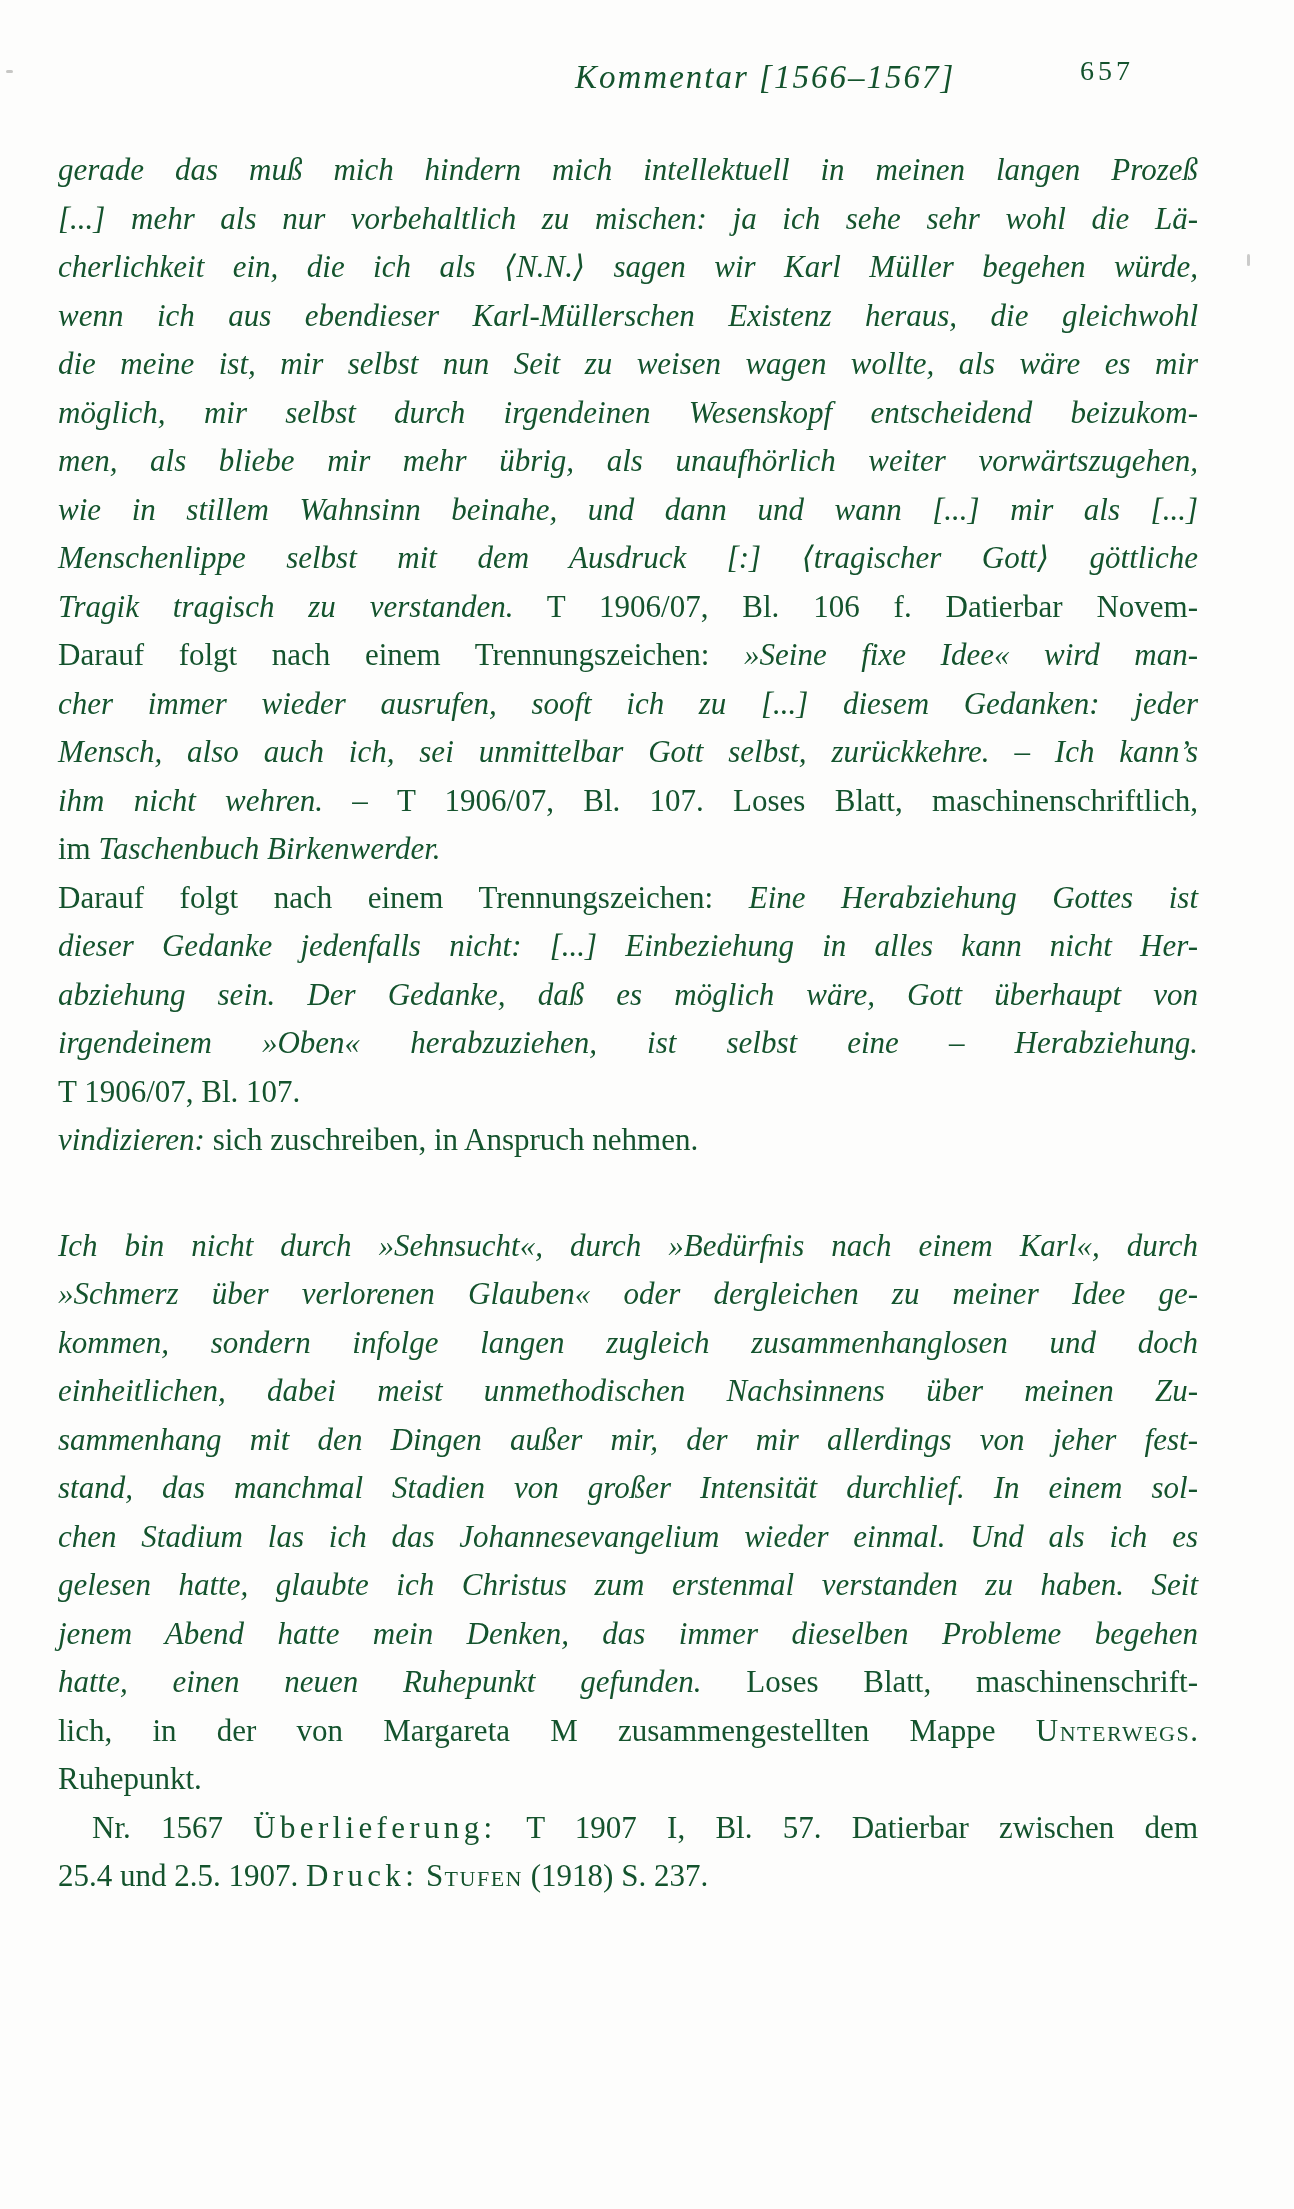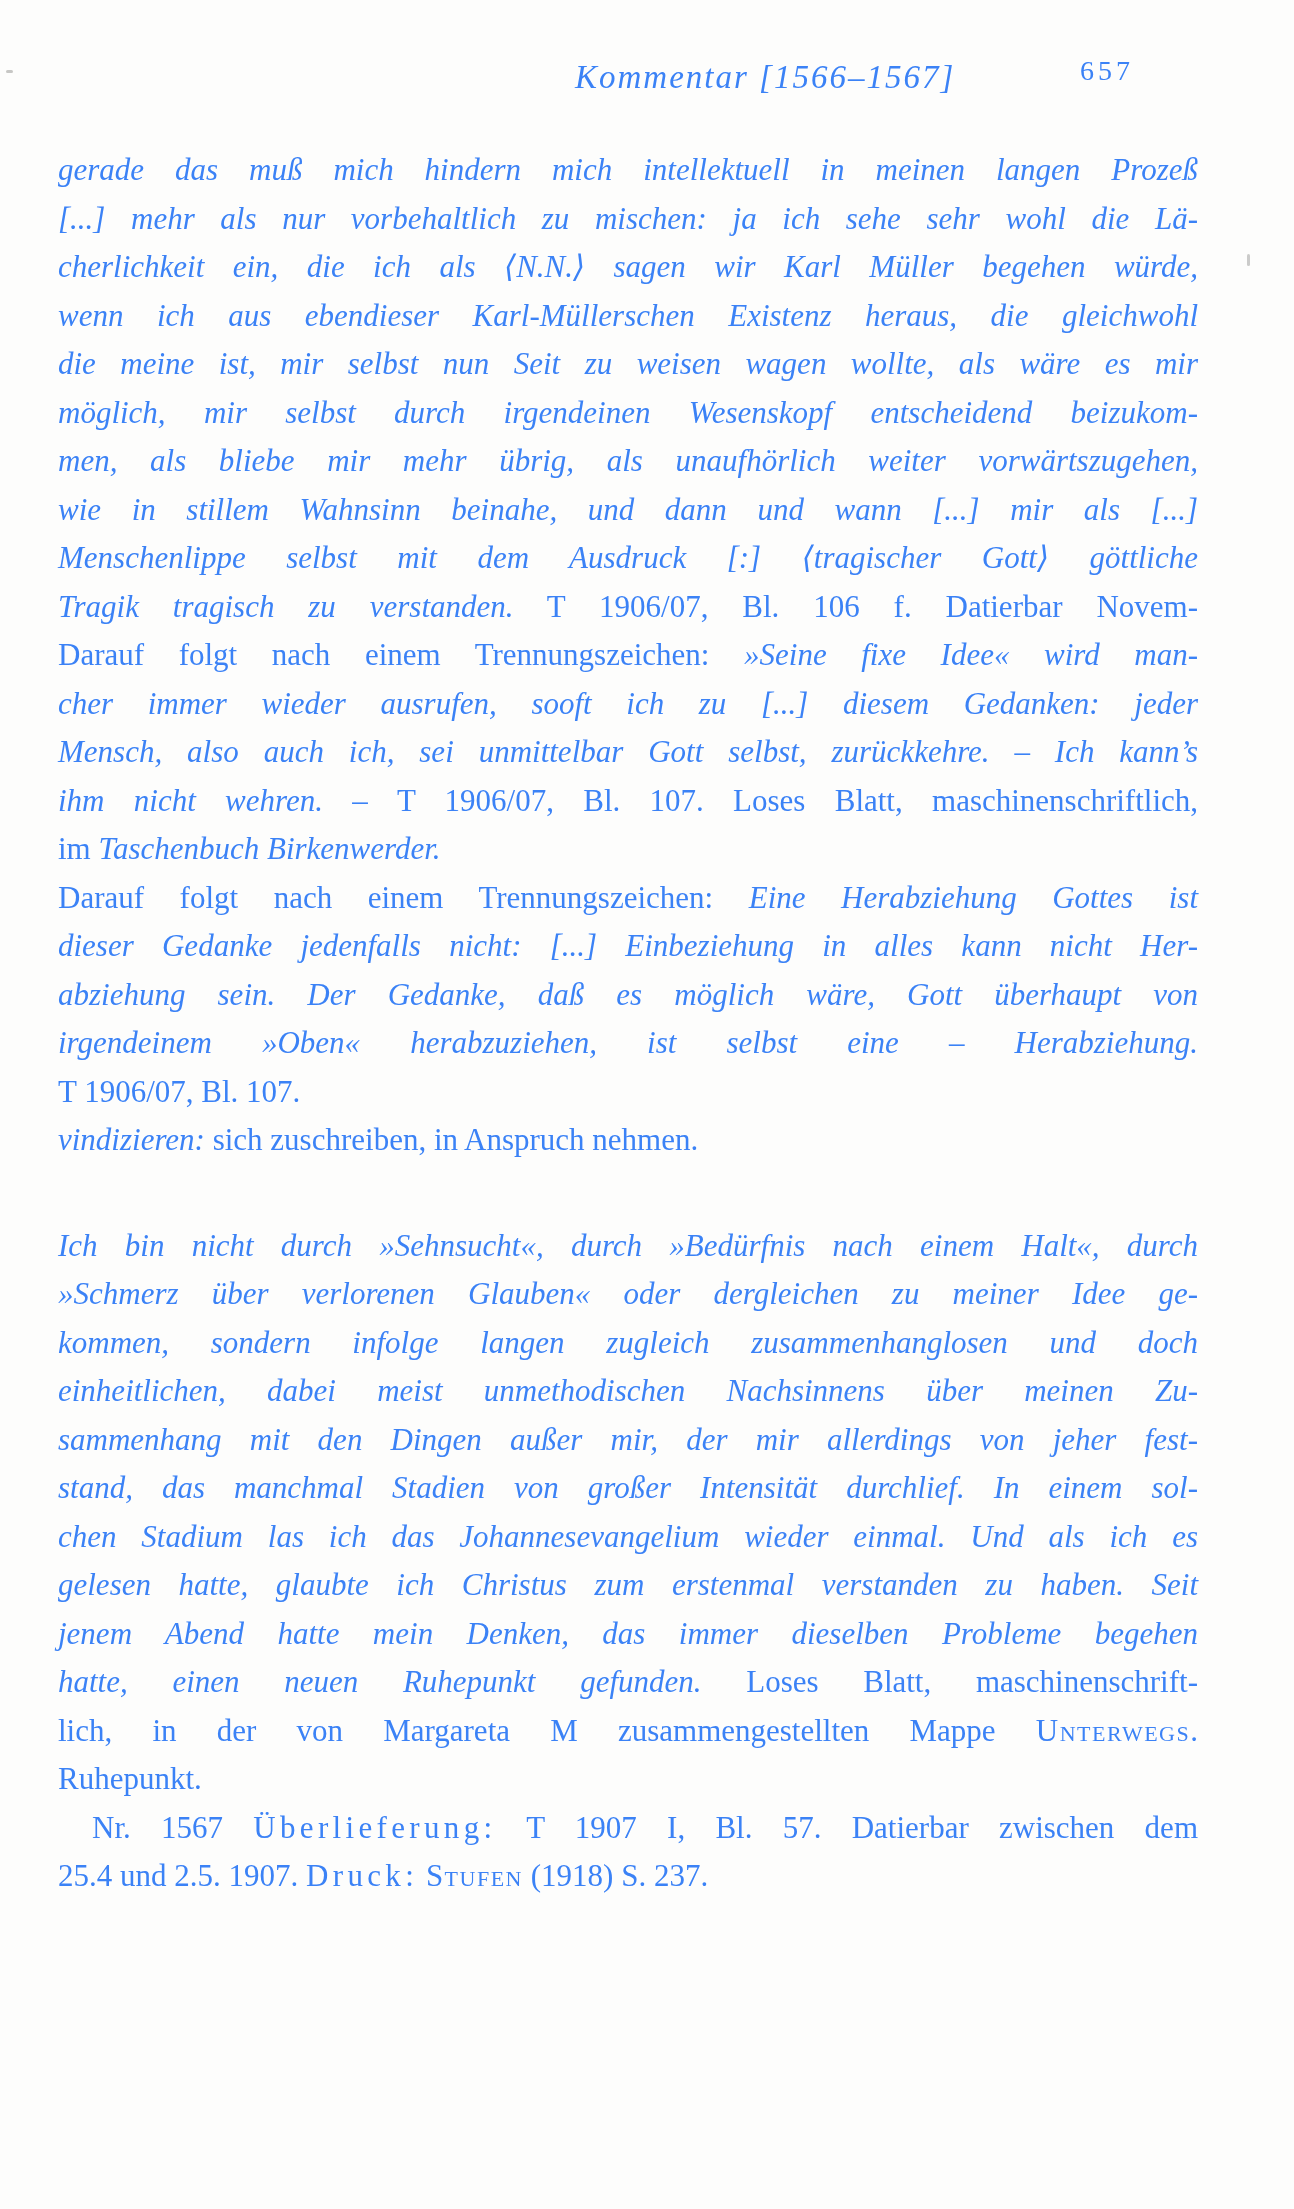--- a/index.html
+++ b/index.html
@@ -5,21 +5,21 @@
   html, body { margin: 0; padding: 0; }
   body {
     width: 1294px; height: 2209px;
     background: #ffffff;
     font-family: "Liberation Serif", "DejaVu Serif", serif;
   }
   .page {
     position: relative;
     width: 1294px; height: 2209px;
     background: #fdfdfc;
-    color: #3b82f6;
+    color: #14532d;
     overflow: hidden;
   }
   
   .running-head { position: absolute; top: 55px; left: 0; width: 100%; height: 50px; }
   .head-title {
     position: absolute; left: 575px; top: 4px;
     font-style: italic; font-size: 33px; letter-spacing: 2px;
     white-space: nowrap;
   }
   .page-number {
@@ -79,21 +79,21 @@
         <div class="line just"><span class="seg-r">Darauf folgt nach einem Trennungszeichen: </span><span class="seg-i">Eine Herabziehung Gottes ist</span></div>
         <div class="line just"><span class="seg-i">dieser Gedanke jedenfalls nicht: [...] Einbeziehung in alles kann nicht Her-</span></div>
         <div class="line just"><span class="seg-i">abziehung sein. Der Gedanke, daß es möglich wäre, Gott überhaupt von</span></div>
         <div class="line just"><span class="seg-i">irgendeinem »Oben« herabzuziehen, ist selbst eine – Herabziehung.</span></div>
         <div class="line"><span class="seg-r">T 1906/07, Bl. 107.</span></div>
       </div>
       <div class="paragraph">
         <div class="line"><span class="seg-i">vindizieren:</span><span class="seg-r"> sich zuschreiben, in Anspruch nehmen.</span></div>
       </div>
       <div class="paragraph gap-before">
-        <div class="line just"><span class="seg-i">Ich bin nicht durch »Sehnsucht«, durch »Bedürfnis nach einem Halt«, durch</span></div>
+        <div class="line just"><span class="seg-i">Ich bin nicht durch »Sehnsucht«, durch »Bedürfnis nach einem Karl«, durch</span></div>
         <div class="line just"><span class="seg-i">»Schmerz über verlorenen Glauben« oder dergleichen zu meiner Idee ge-</span></div>
         <div class="line just"><span class="seg-i">kommen, sondern infolge langen zugleich zusammenhanglosen und doch</span></div>
         <div class="line just"><span class="seg-i">einheitlichen, dabei meist unmethodischen Nachsinnens über meinen Zu-</span></div>
         <div class="line just"><span class="seg-i">sammenhang mit den Dingen außer mir, der mir allerdings von jeher fest-</span></div>
         <div class="line just"><span class="seg-i">stand, das manchmal Stadien von großer Intensität durchlief. In einem sol-</span></div>
         <div class="line just"><span class="seg-i">chen Stadium las ich das Johannesevangelium wieder einmal. Und als ich es</span></div>
         <div class="line just"><span class="seg-i">gelesen hatte, glaubte ich Christus zum erstenmal verstanden zu haben. Seit</span></div>
         <div class="line just"><span class="seg-i">jenem Abend hatte mein Denken, das immer dieselben Probleme begehen</span></div>
         <div class="line just"><span class="seg-i">hatte, einen neuen Ruhepunkt gefunden.</span><span class="seg-r"> Loses Blatt, maschinenschrift-</span></div>
         <div class="line just"><span class="seg-r">lich, in der von Margareta M zusammengestellten Mappe </span><span class="seg-sc">Unterwegs</span><span class="seg-r">.</span></div>

